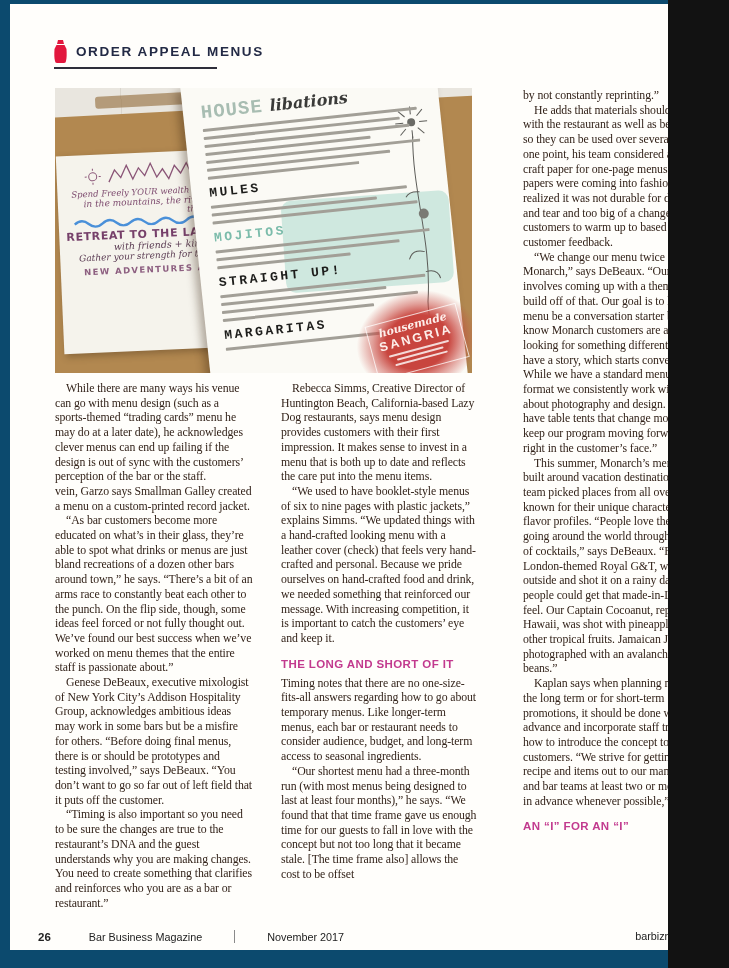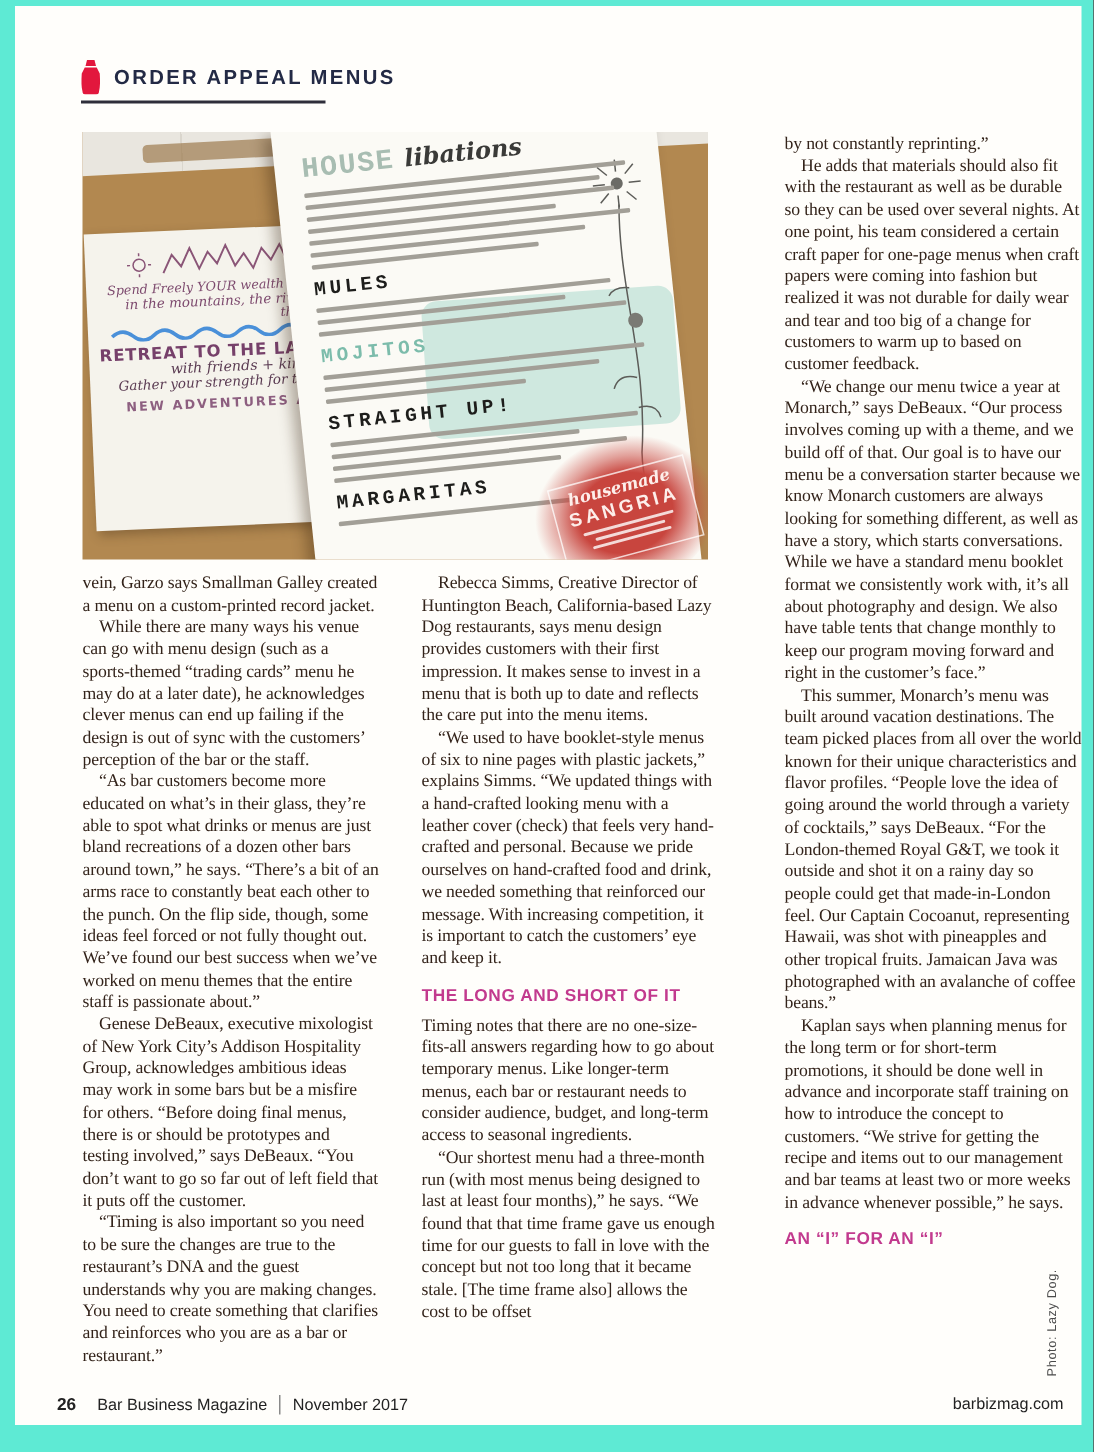--- a/index.html
+++ b/index.html
@@ -1,16 +1,16 @@
 <!DOCTYPE html>
 <html><head>
 <meta charset="utf-8">
 <style>
   html,body{margin:0;padding:0;background:#121212;}
-  .canvas{position:relative;width:729px;height:968px;background:#5eead4;overflow:hidden;
+  .canvas{position:relative;width:668px;height:968px;background:#0c4a6e;overflow:hidden;
           font-family:"Liberation Sans",sans-serif;}
   .page{position:absolute;left:10px;top:4px;width:711px;height:946px;background:#fffefb;}
 
   
   .hdr{position:absolute;left:44px;top:36px;display:flex;align-items:center;gap:9px;}
   .hdr h1{margin:0;font:600 13.5px "Liberation Sans",sans-serif;letter-spacing:1.6px;color:#232a45;}
   .hdr-rule{position:absolute;left:44px;top:63px;width:163px;height:2px;background:#2e2e3a;}
 
   
   .photo{position:absolute;left:45px;top:84px;width:417px;height:285px;background:#b28850;overflow:hidden;}
@@ -64,21 +64,21 @@
   .para{margin:0;font:11.8px/14.7px "Liberation Serif",serif;color:#33231a;letter-spacing:-.1px;}
   .para.indent{text-indent:11px;}
   .para.subhead{font:bold 11.5px/13px "Liberation Sans",sans-serif;color:#c23a8e;
                 letter-spacing:.4px;margin:12px 0 5px;text-indent:0;}
 
   
   .credit{position:absolute;left:686px;top:842px;writing-mode:vertical-rl;transform:rotate(180deg);
           font:8.5px "Liberation Sans",sans-serif;color:#4a4a4a;letter-spacing:.4px;}
   .footer{position:absolute;left:0;top:926px;width:711px;height:20px;
           font:10.8px "Liberation Sans",sans-serif;color:#222;}
-  .foot-left{position:absolute;left:28px;top:0;display:flex;align-items:center;}
+  .foot-left{position:absolute;left:28px;top:0;display:flex;align-items:center;gap:24px;}
   .foot-num{font-weight:bold;font-size:11.5px;margin-right:14px;}
   .foot-div{display:inline-block;width:1px;height:13px;background:#8a8a8a;margin:0 8px;}
   .foot-right{position:absolute;right:12px;top:0;margin-left:25px;}
 </style>
 </head>
 <body>
 
 <div class="canvas">
   <div class="page">
 
@@ -174,22 +174,22 @@
             <div class="stl" style="width:62px;"></div>
             <div class="stl" style="width:48px;"></div>
             <div class="stl" style="width:54px;"></div>
           </div>
         </div>
       </div>
     </div>
 
     <div class="col col-left">
 
-    <p class="para">vein, Garzo says Smallman Galley created a menu on a custom-printed record jacket.</p>
-        <p class="para indent">While there are many ways his venue can go with menu design (such as a sports-themed “trading cards” menu he may do at a later date), he acknowledges clever menus can end up failing if the design is out of sync with the customers’ perception of the bar or the staff.</p>
+    <p class="para indent">While there are many ways his venue can go with menu design (such as a sports-themed “trading cards” menu he may do at a later date), he acknowledges clever menus can end up failing if the design is out of sync with the customers’ perception of the bar or the staff.</p>
+        <p class="para">vein, Garzo says Smallman Galley created a menu on a custom-printed record jacket.</p>
         <p class="para indent">“As bar customers become more educated on what’s in their glass, they’re able to spot what drinks or menus are just bland recreations of a dozen other bars around town,” he says. “There’s a bit of an arms race to constantly beat each other to the punch.  On the flip side, though, some ideas feel forced or not fully thought out. We’ve found our best success when we’ve worked on menu themes that the entire staff is passionate about.”</p>
         <p class="para indent">Genese DeBeaux, executive mixologist of New York City’s Addison Hospitality Group, acknowledges ambitious ideas may work in some bars but be a misfire for others. “Before doing final menus, there is or should be prototypes and testing involved,” says DeBeaux. “You don’t want to go so far out of left field that it puts off the customer.</p>
         <p class="para indent">“Timing is also important so you need to be sure the changes are true to the restaurant’s DNA and the guest understands why you are making changes. You need to create something that clarifies and reinforces who you are as a bar or restaurant.”</p>
       </div>
     <div class="col col-mid">
 
     <p class="para indent">Rebecca Simms, Creative Director of Huntington Beach, California-based Lazy Dog restaurants, says menu design provides customers with their first impression. It makes sense to invest in a menu that is both up to date and reflects the care put into the menu items.</p>
         <p class="para indent">“We used to have booklet-style menus of six to nine pages with plastic jackets,” explains Simms. “We updated things with a hand-crafted looking menu with a leather cover (check) that feels very hand-crafted and personal. Because we pride ourselves on hand-crafted food and drink, we needed something that reinforced our message. With increasing competition, it is important to catch the customers’ eye and keep it.</p>
         <p class="para subhead">THE LONG AND SHORT OF IT</p>
         <p class="para">Timing notes that there are no one-size-fits-all answers regarding how to go about temporary menus. Like longer-term menus, each bar or restaurant needs to consider audience, budget, and long-term access to seasonal ingredients.</p>

